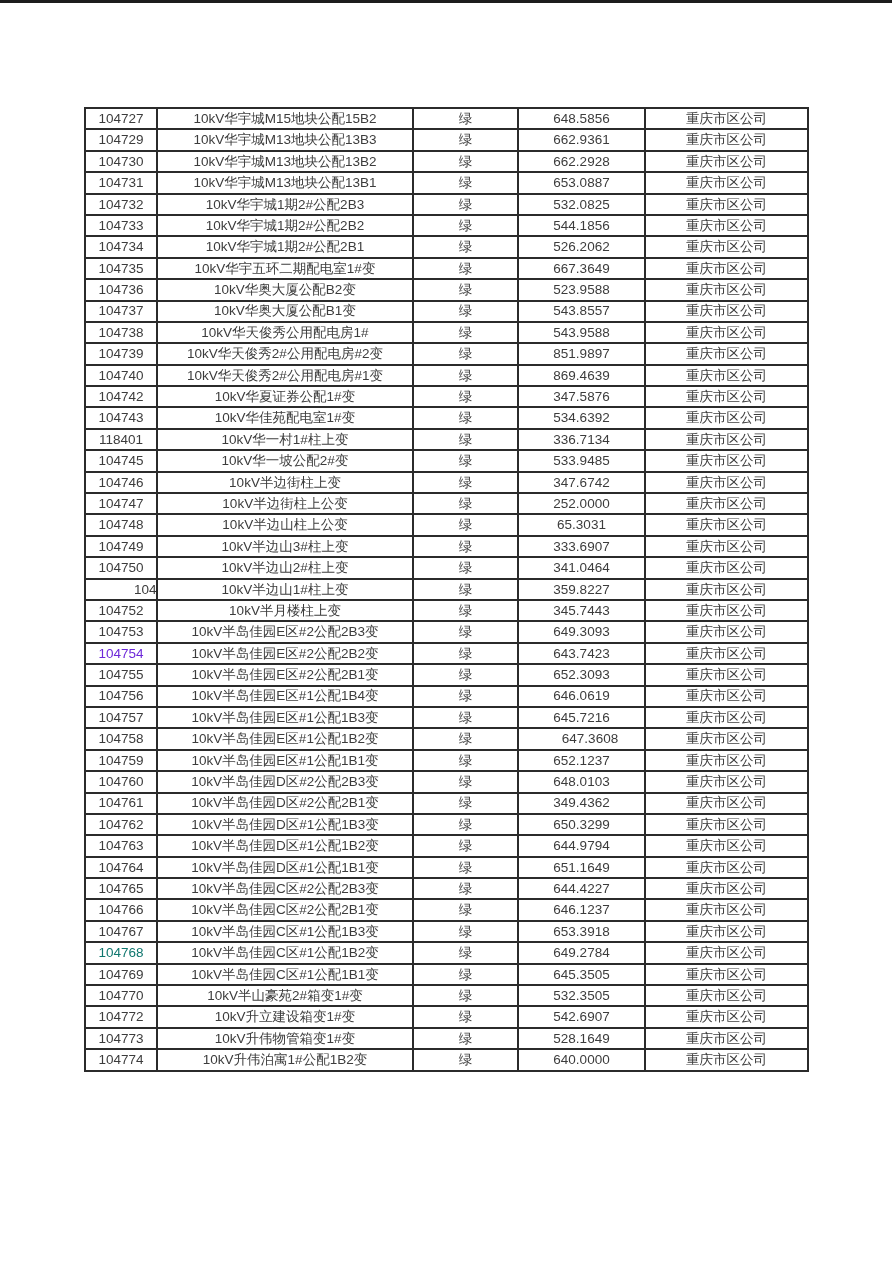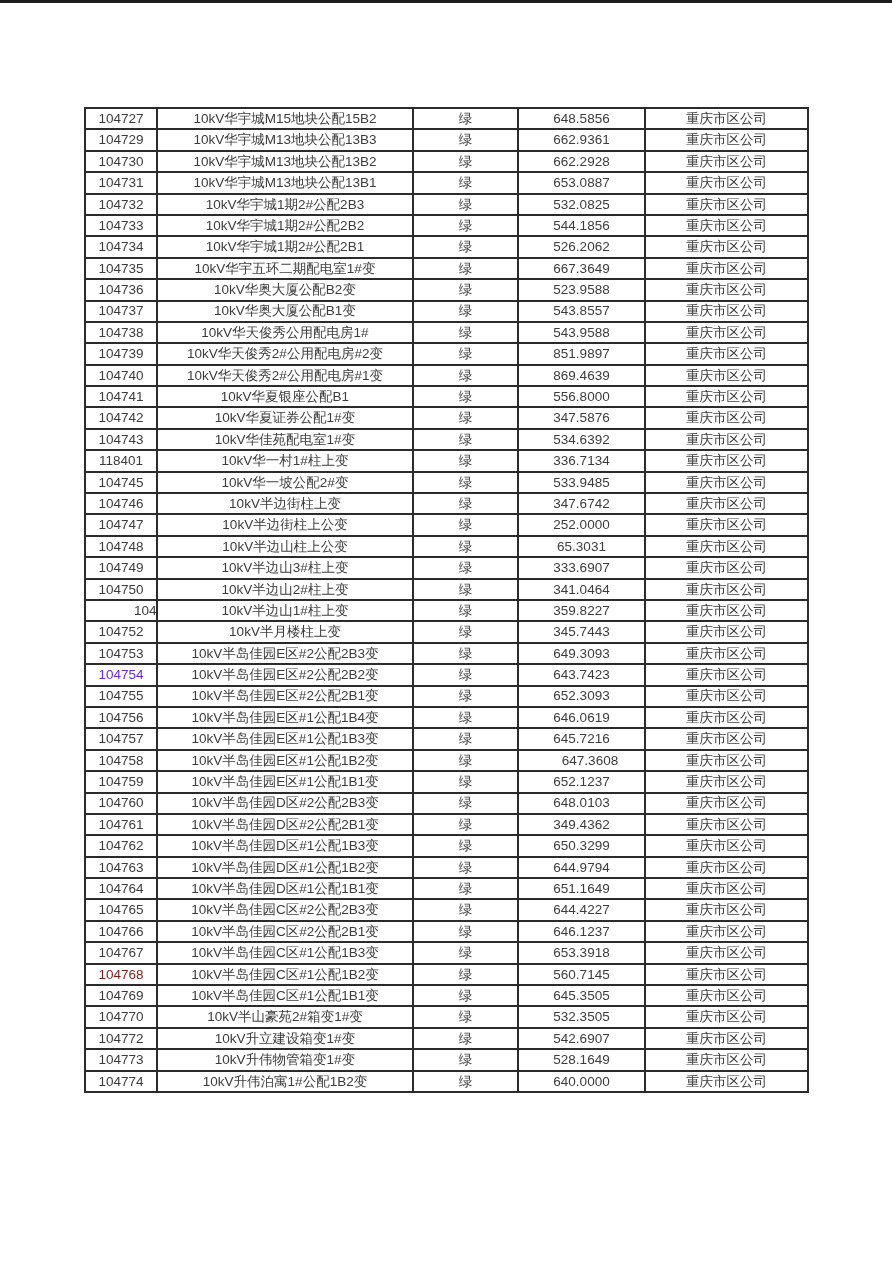--- a/index.html
+++ b/index.html
@@ -142,27 +142,20 @@
         <td style="border-color: rgb(43, 43, 43); color: rgb(60, 60, 60);">重庆市区公司</td>
       </tr>
       <tr>
         <td style="border-color: rgb(43, 43, 43); color: rgb(60, 60, 60);">104740</td>
         <td style="border-color: rgb(43, 43, 43); color: rgb(60, 60, 60);">10kV华天俊秀2#公用配电房#1变</td>
         <td style="border-color: rgb(43, 43, 43); color: rgb(60, 60, 60);">绿</td>
         <td style="border-color: rgb(43, 43, 43); color: rgb(60, 60, 60);">869.4639</td>
         <td style="border-color: rgb(43, 43, 43); color: rgb(60, 60, 60);">重庆市区公司</td>
       </tr>
       <tr>
-        <td style="border-color: rgb(43, 43, 43); color: rgb(60, 60, 60);">104741</td>
-        <td style="border-color: rgb(43, 43, 43); color: rgb(60, 60, 60);">10kV华夏银座公配B1</td>
-        <td style="border-color: rgb(43, 43, 43); color: rgb(60, 60, 60);">绿</td>
-        <td style="border-color: rgb(43, 43, 43); color: rgb(60, 60, 60);">556.8000</td>
-        <td style="border-color: rgb(43, 43, 43); color: rgb(60, 60, 60);">重庆市区公司</td>
-      </tr>
-      <tr>
         <td style="border-color: rgb(43, 43, 43); color: rgb(60, 60, 60);">104742</td>
         <td style="border-color: rgb(43, 43, 43); color: rgb(60, 60, 60);">10kV华夏证券公配1#变</td>
         <td style="border-color: rgb(43, 43, 43); color: rgb(60, 60, 60);">绿</td>
         <td style="border-color: rgb(43, 43, 43); color: rgb(60, 60, 60);">347.5876</td>
         <td style="border-color: rgb(43, 43, 43); color: rgb(60, 60, 60);">重庆市区公司</td>
       </tr>
       <tr>
         <td style="border-color: rgb(43, 43, 43); color: rgb(60, 60, 60);">104743</td>
         <td style="border-color: rgb(43, 43, 43); color: rgb(60, 60, 60);">10kV华佳苑配电室1#变</td>
         <td style="border-color: rgb(43, 43, 43); color: rgb(60, 60, 60);">绿</td>
@@ -331,24 +324,24 @@
         <td style="border-color: rgb(43, 43, 43); color: rgb(60, 60, 60);">重庆市区公司</td>
       </tr>
       <tr>
         <td style="border-color: rgb(43, 43, 43); color: rgb(60, 60, 60);">104767</td>
         <td style="border-color: rgb(43, 43, 43); color: rgb(60, 60, 60);">10kV半岛佳园C区#1公配1B3变</td>
         <td style="border-color: rgb(43, 43, 43); color: rgb(60, 60, 60);">绿</td>
         <td style="border-color: rgb(43, 43, 43); color: rgb(60, 60, 60);">653.3918</td>
         <td style="border-color: rgb(43, 43, 43); color: rgb(60, 60, 60);">重庆市区公司</td>
       </tr>
       <tr>
-        <td style="border-color: rgb(43, 43, 43); color: #7f1d1d;">104768</td>
+        <td style="border-color: rgb(43, 43, 43); color: #0f766e;">104768</td>
         <td style="border-color: rgb(43, 43, 43); color: rgb(60, 60, 60);">10kV半岛佳园C区#1公配1B2变</td>
         <td style="border-color: rgb(43, 43, 43); color: rgb(60, 60, 60);">绿</td>
-        <td style="border-color: rgb(43, 43, 43); color: rgb(60, 60, 60);">560.7145</td>
+        <td style="border-color: rgb(43, 43, 43); color: rgb(60, 60, 60);">649.2784</td>
         <td style="border-color: rgb(43, 43, 43); color: rgb(60, 60, 60);">重庆市区公司</td>
       </tr>
       <tr>
         <td style="border-color: rgb(43, 43, 43); color: rgb(60, 60, 60);">104769</td>
         <td style="border-color: rgb(43, 43, 43); color: rgb(60, 60, 60);">10kV半岛佳园C区#1公配1B1变</td>
         <td style="border-color: rgb(43, 43, 43); color: rgb(60, 60, 60);">绿</td>
         <td style="border-color: rgb(43, 43, 43); color: rgb(60, 60, 60);">645.3505</td>
         <td style="border-color: rgb(43, 43, 43); color: rgb(60, 60, 60);">重庆市区公司</td>
       </tr>
       <tr>

